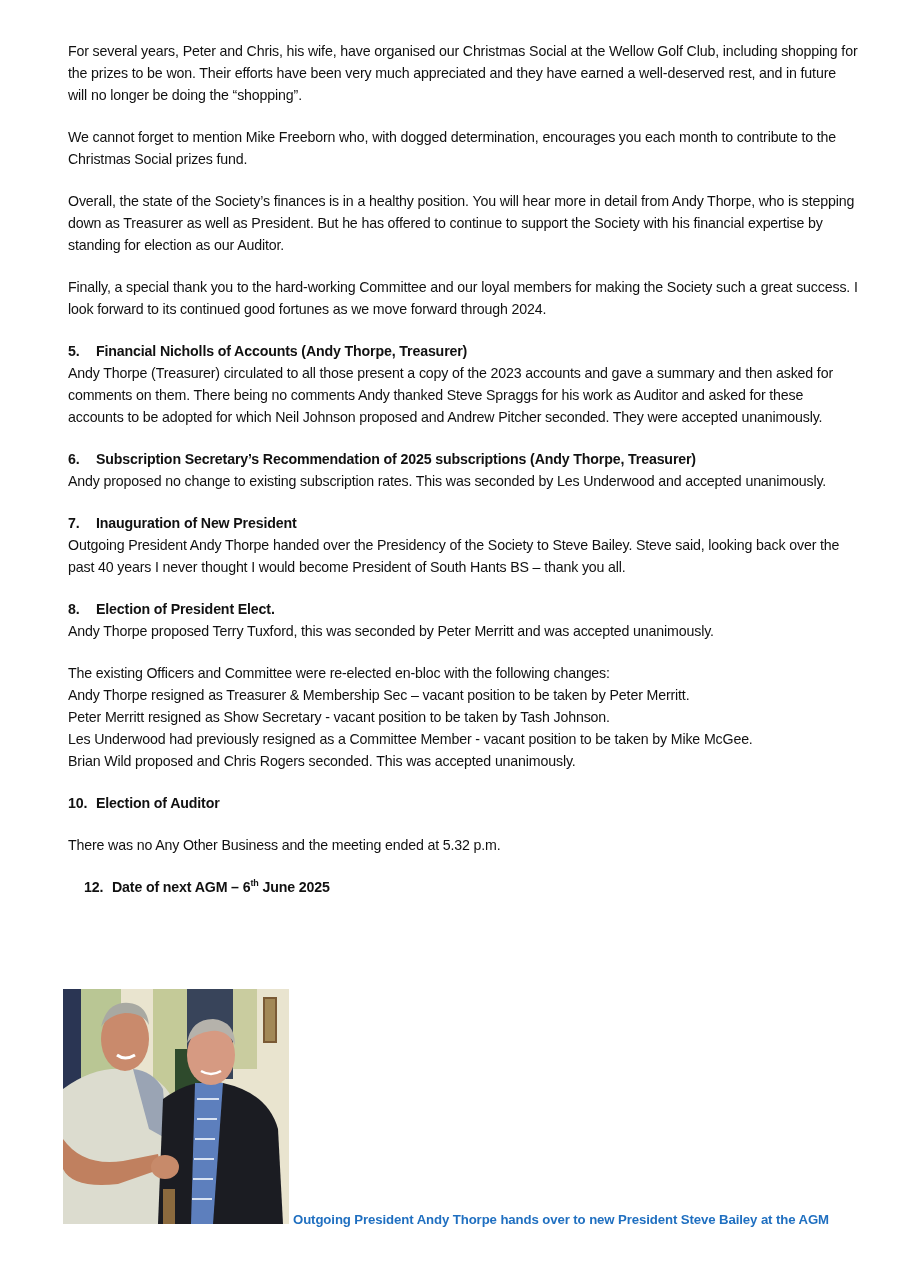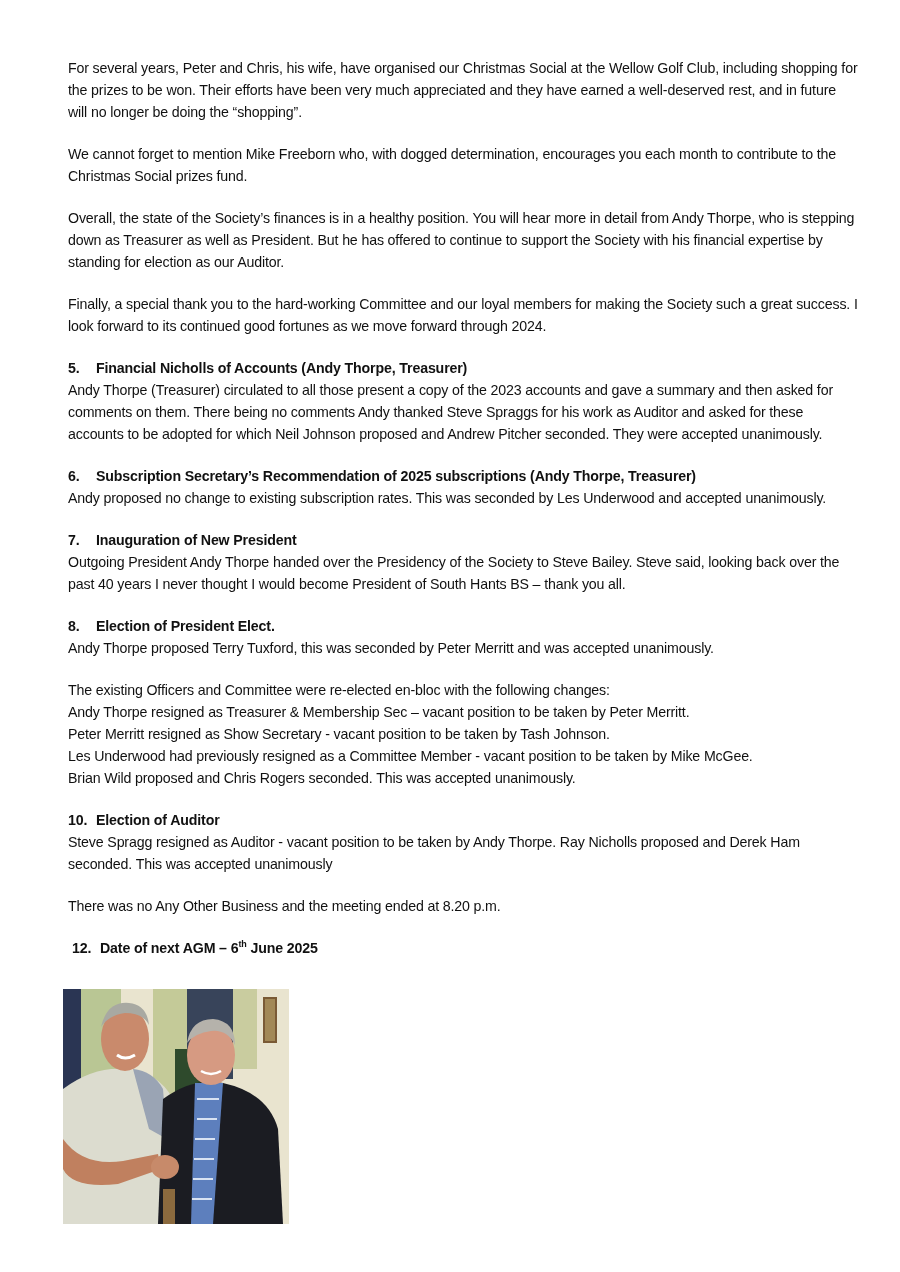--- a/index.html
+++ b/index.html
@@ -11,21 +11,21 @@
       width: 900px;
       height: 1272px;
       position: relative;
       overflow: hidden;
       font-family: "Liberation Sans", sans-serif;
       color: #111111;
     }
     .page {
       position: absolute;
       left: 68px;
-      top: 57px;
+      top: 40px;
       width: 790px;
       font-size: 14.2px;
       line-height: 22px;
       letter-spacing: -0.15px;
     }
     .para {
       margin: 0 0 20px 0;
     }
     .section {
       margin: 0 0 20px 0;
@@ -35,21 +35,21 @@
       margin: 0;
     }
     .section-heading .num {
       display: inline-block;
       min-width: 28px;
     }
     .section-body p {
       margin: 0;
     }
     .last-heading {
-      margin: 4px;
+      margin: 16px;
     }
     .photo-row {
       position: absolute;
       left: 63px;
       top: 989px;
       width: 800px;
       height: 235px;
     }
     .photo {
       position: absolute;
@@ -117,28 +117,25 @@
       <p>The existing Officers and Committee were re-elected en-bloc with the following changes:</p>
       <p>Andy Thorpe resigned as Treasurer &amp; Membership Sec – vacant position to be taken by Peter Merritt.</p>
       <p>Peter Merritt resigned as Show Secretary - vacant position to be taken by Tash Johnson.</p>
       <p>Les Underwood had previously resigned as a Committee Member - vacant position to be taken by Mike McGee.</p>
       <p>Brian Wild proposed and Chris Rogers seconded. This was accepted unanimously.</p>
     </div>
   </div>
 
   <div class="section">
     <p class="section-heading"><span class="num">10.</span><span>Election of Auditor</span></p>
-    <div class="section-body">
-      <p>Steve Spragg resigned as Auditor - vacant position to be taken by Andy Thorpe. Ray Nicholls proposed and Derek Ham seconded. This was accepted unanimously</p>
-    </div>
   </div>
 
   <div class="section">
     <div class="section-body">
-      <p>There was no Any Other Business and the meeting ended at 8.20 p.m.</p>
+      <p>There was no Any Other Business and the meeting ended at 5.32 p.m.</p>
     </div>
   </div>
 
   <p class="section-heading last-heading"><span class="num">12.</span><span>Date of next AGM – 6</span><sup>th</sup><span> June 2025</span></p>
 </div>
 
 <div class="photo-row">
   <div class="photo" title="Two men shaking hands at the AGM">
     <svg width="226" height="235" viewBox="0 0 226 235" xmlns="http://www.w3.org/2000/svg">
 
@@ -168,13 +165,14 @@
 
       <ellipse cx="148" cy="66" rx="24" ry="30" fill="#d69a82"></ellipse>
       <path d="M124 54 Q128 30 150 30 Q172 32 172 56 Q164 40 148 42 Q132 44 124 54 Z" fill="#b5b2ab"></path>
       <path d="M138 82 Q148 88 158 82" stroke="#fff" stroke-width="2.5" fill="none"></path>
 
       <ellipse cx="102" cy="178" rx="14" ry="12" fill="#c78a6a"></ellipse>
 
       <rect x="100" y="200" width="12" height="35" fill="#8b6a3e"></rect>
     </svg>
   </div>
+  <div class="caption">Outgoing President Andy Thorpe hands over to new President Steve Bailey at the AGM</div>
 </div>
 
 </body></html>

